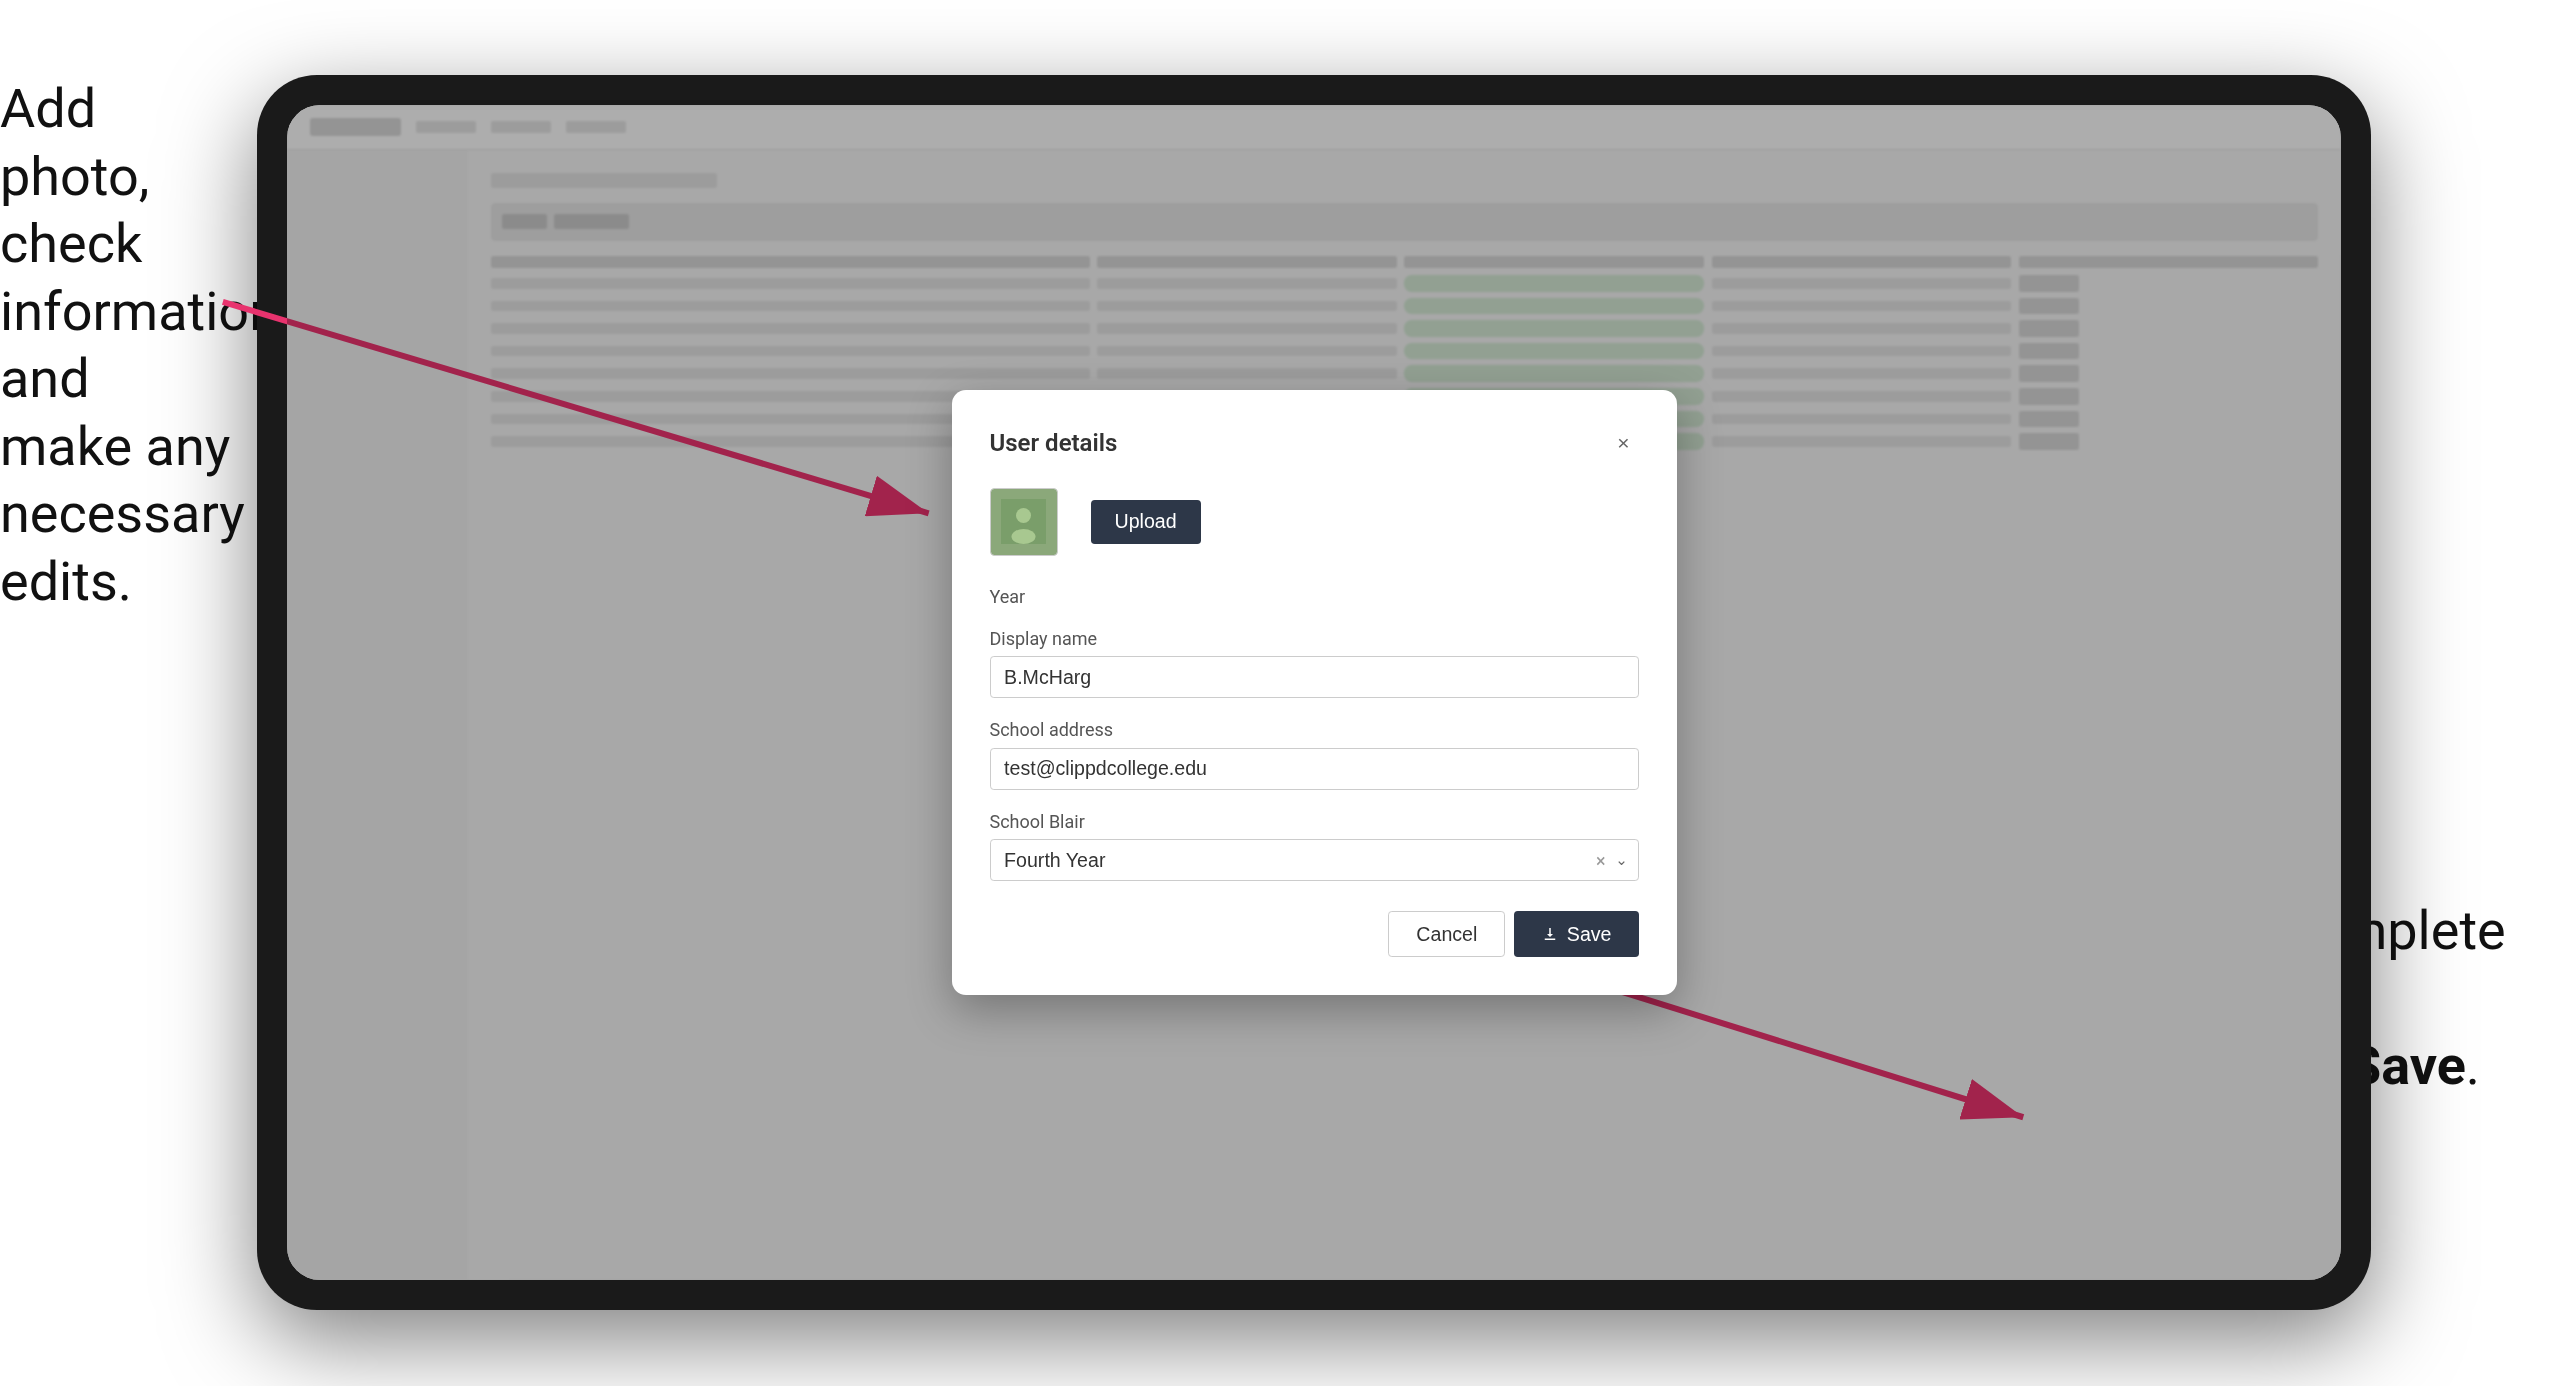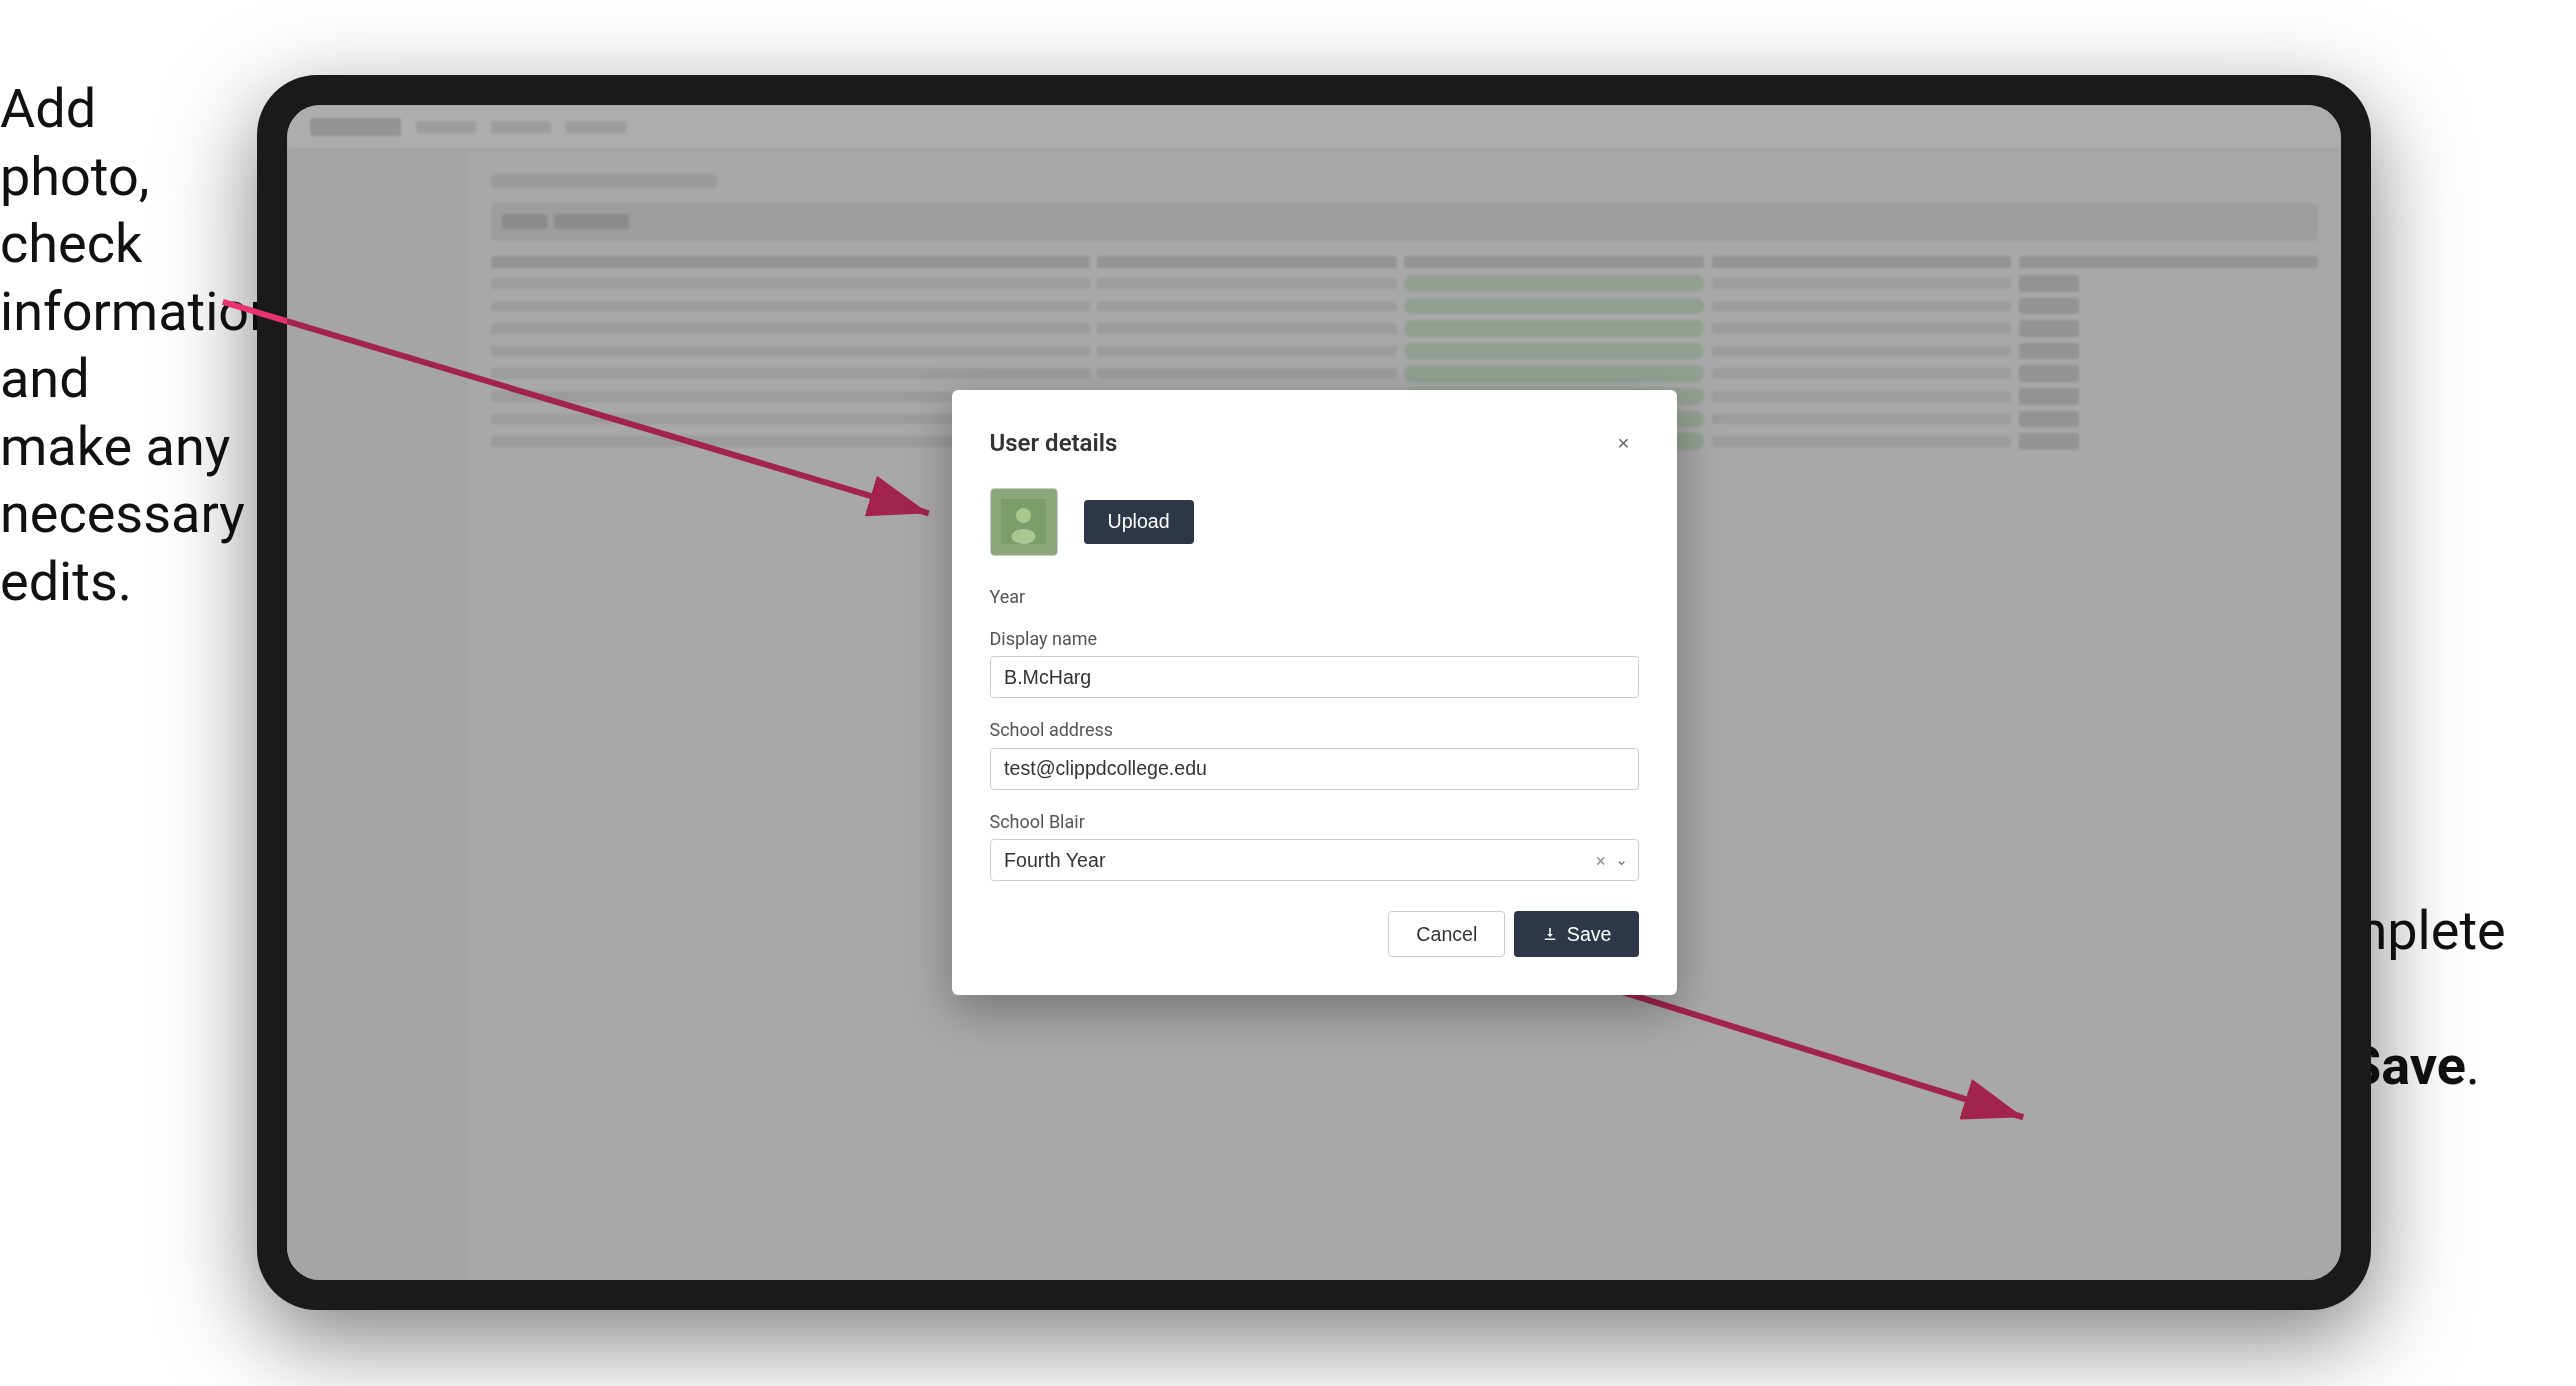--- a/index.html
+++ b/index.html
@@ -193,21 +193,21 @@
       top: 0; left: 0; right: 0; bottom: 0;
       background: rgba(0,0,0,0.3);
       display: flex;
       align-items: center;
       justify-content: center;
       z-index: 10;
     }
 
     .modal {
       background: #ffffff;
-      border-radius: 6px;
+      border-radius: 14px;
       width: 725px;
       padding: 38px;
       box-shadow: 0 15px 45px rgba(0,0,0,0.3);
       position: relative;
     }
 
     .modal-header {
       display: flex;
       justify-content: space-between;
       align-items: center;
@@ -231,21 +231,21 @@
       display: flex;
       align-items: center;
       justify-content: center;
       border-radius: 50%;
     }
 
     
     .photo-section {
       display: flex;
       align-items: center;
-      gap: 26px;
+      gap: 33px;
       margin-bottom: 30px;
     }
 
     .photo-thumbnail {
       width: 68px;
       height: 68px;
       border-radius: 4.5px;
       background: #8ba87a;
       overflow: hidden;
       border: 1.5px solid #ccc;

